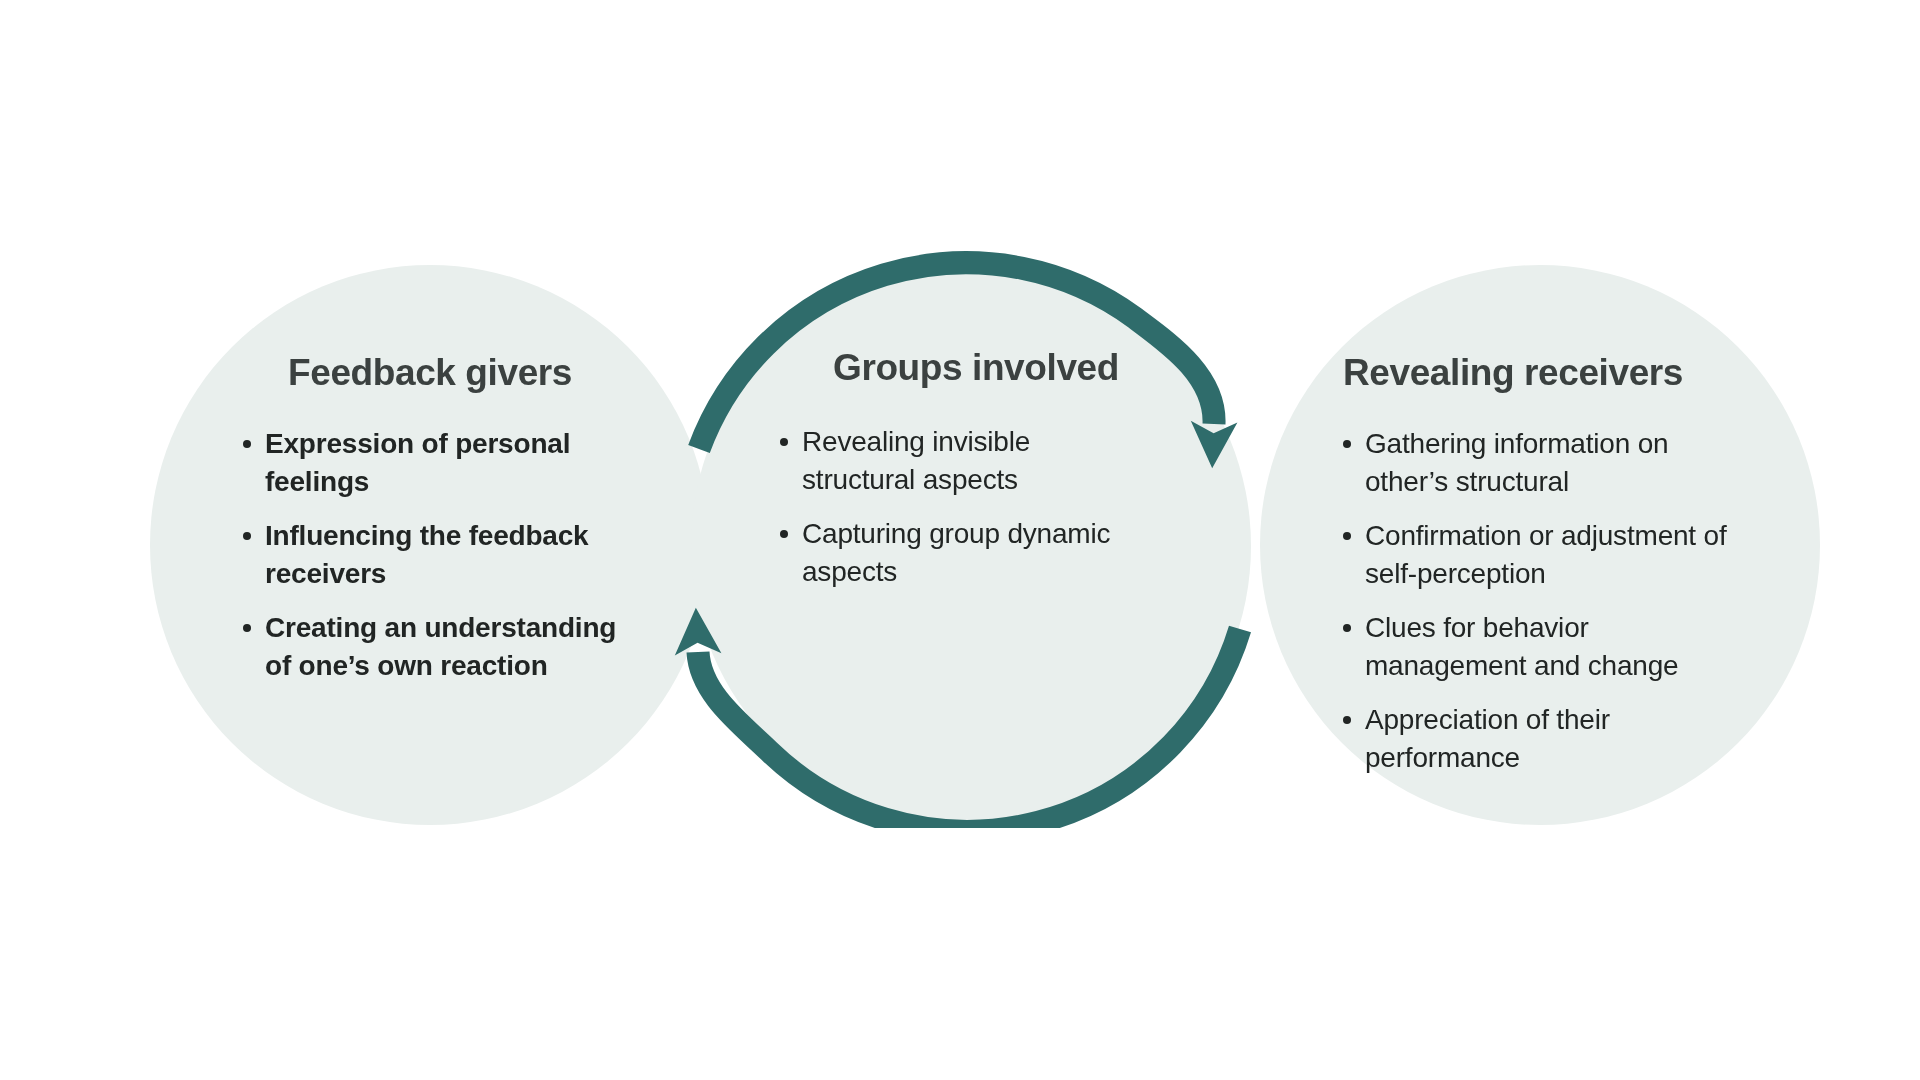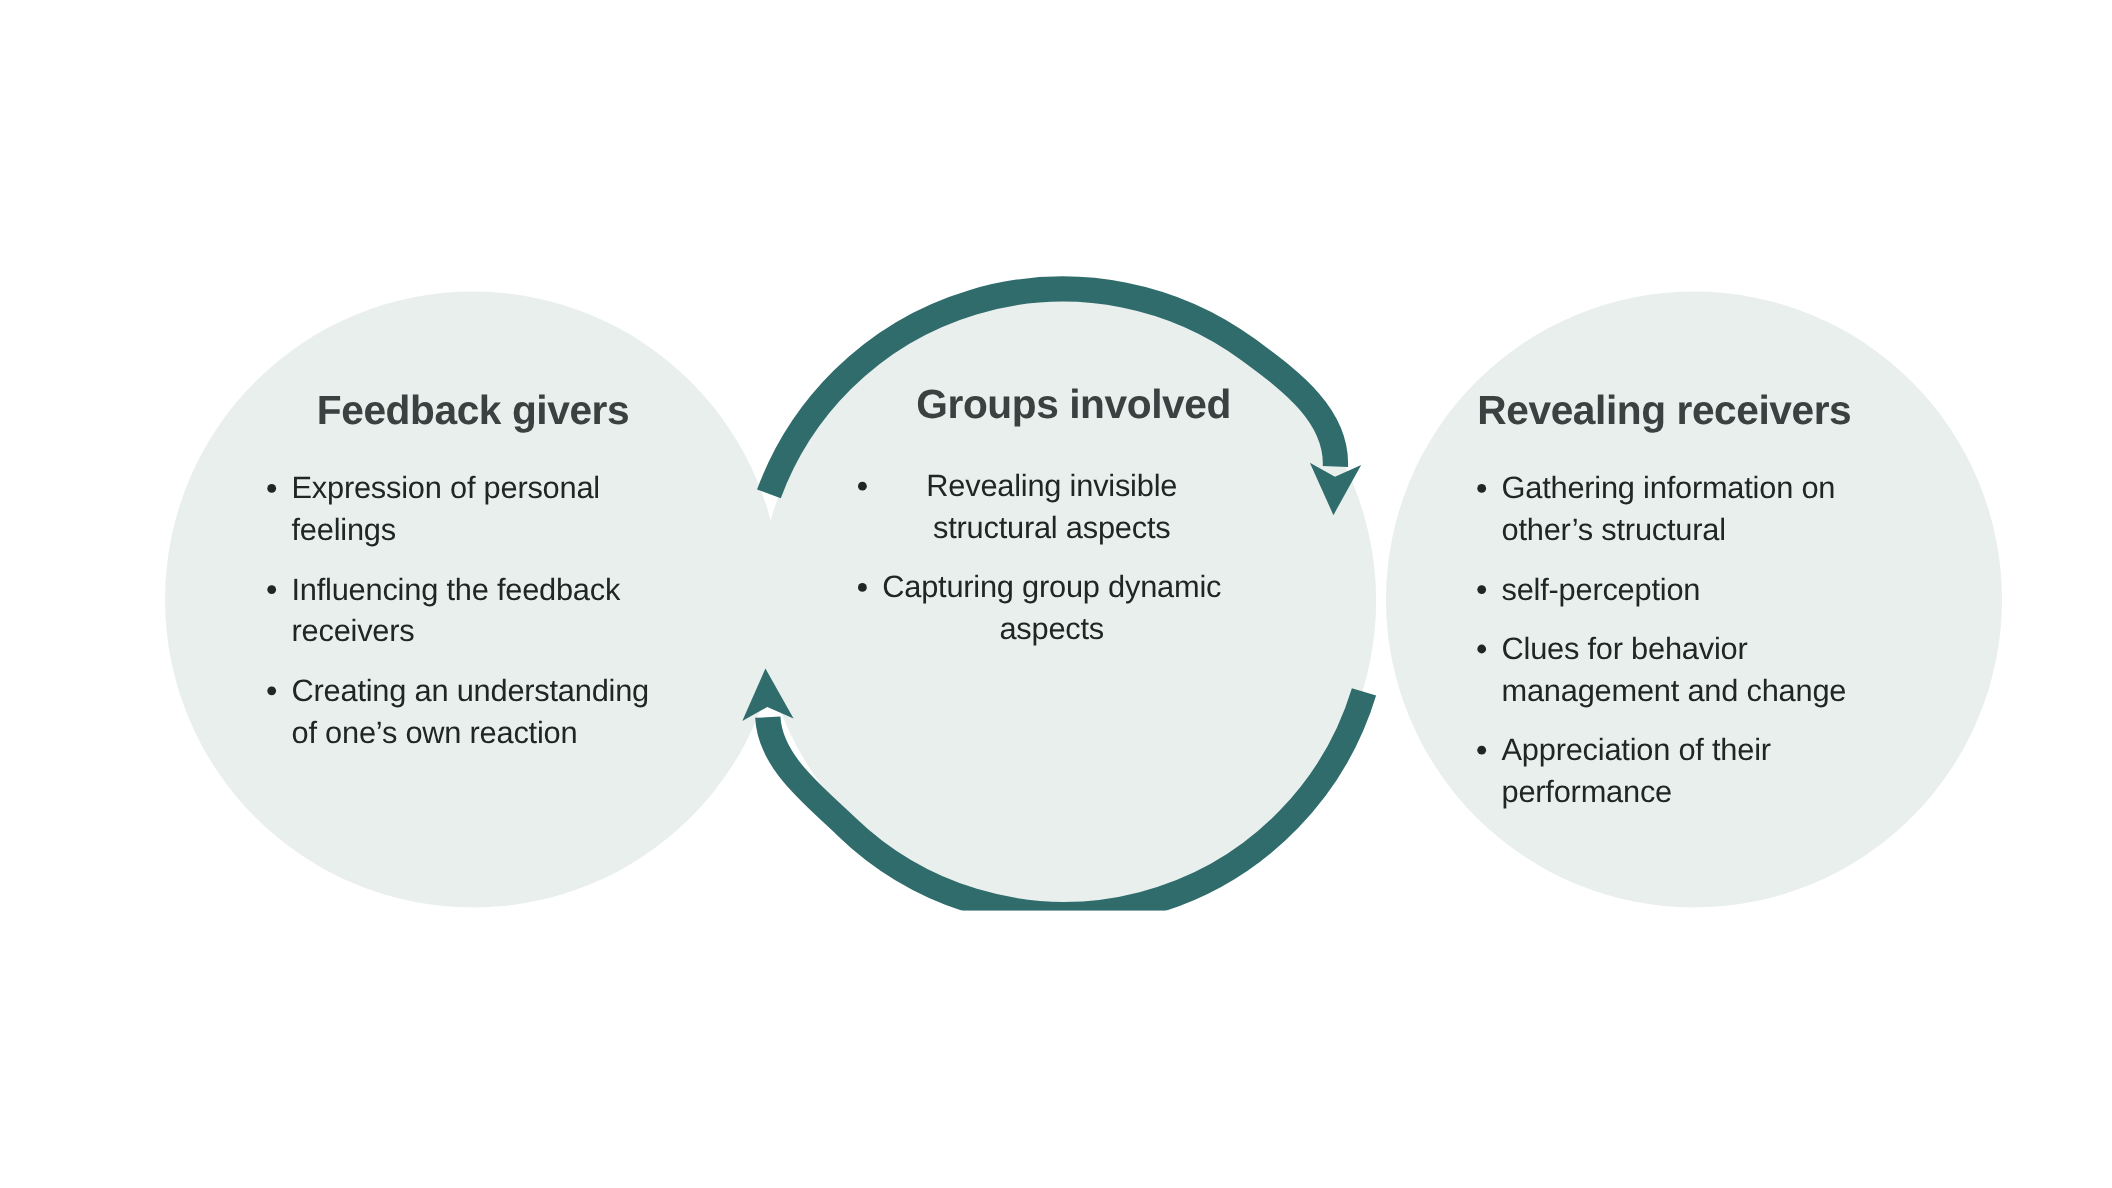--- a/index.html
+++ b/index.html
@@ -34,22 +34,22 @@
     font-size:37px;line-height:40px;font-weight:700;
     letter-spacing:-0.4px;color:var(--title);white-space:nowrap;
   }
   #title-left{left:288px;top:353px;}
   #title-middle{left:833px;top:348px;}
   #title-right{left:1343px;top:353px;}
   .list{
     position:absolute;z-index:3;list-style:none;margin:0;padding:0;
     font-size:28px;line-height:38px;letter-spacing:-0.2px;color:var(--text);
   }
-  #list-left{left:240px;top:425px;}
-  #list-middle{left:777px;top:423px;text-align:center;}
+  #list-left{left:240px;top:425px;font-weight:bold;}
+  #list-middle{left:777px;top:423px;}
   #list-right{left:1340px;top:425px;}
   .list li{position:relative;padding-left:25px;margin-bottom:16px;}
   .dot{
     position:absolute;left:3px;top:15px;width:8px;height:8px;
     border-radius:50%;background:var(--text);
   }
   .line{display:block;white-space:nowrap;}
 </style>
 </head>
 <body>
@@ -106,20 +106,21 @@
   </ul>
 
   <ul class="list" id="list-right">
     <li>
       <span class="dot"></span>
       <span class="line">Gathering information on</span>
       <span class="line">other’s structural</span>
     </li>
     <li>
       <span class="dot"></span>
+      <span class="line">Confirmation or adjustment of</span>
       <span class="line">self-perception</span>
     </li>
     <li>
       <span class="dot"></span>
       <span class="line">Clues for behavior</span>
       <span class="line">management and change</span>
     </li>
     <li>
       <span class="dot"></span>
       <span class="line">Appreciation of their</span>

